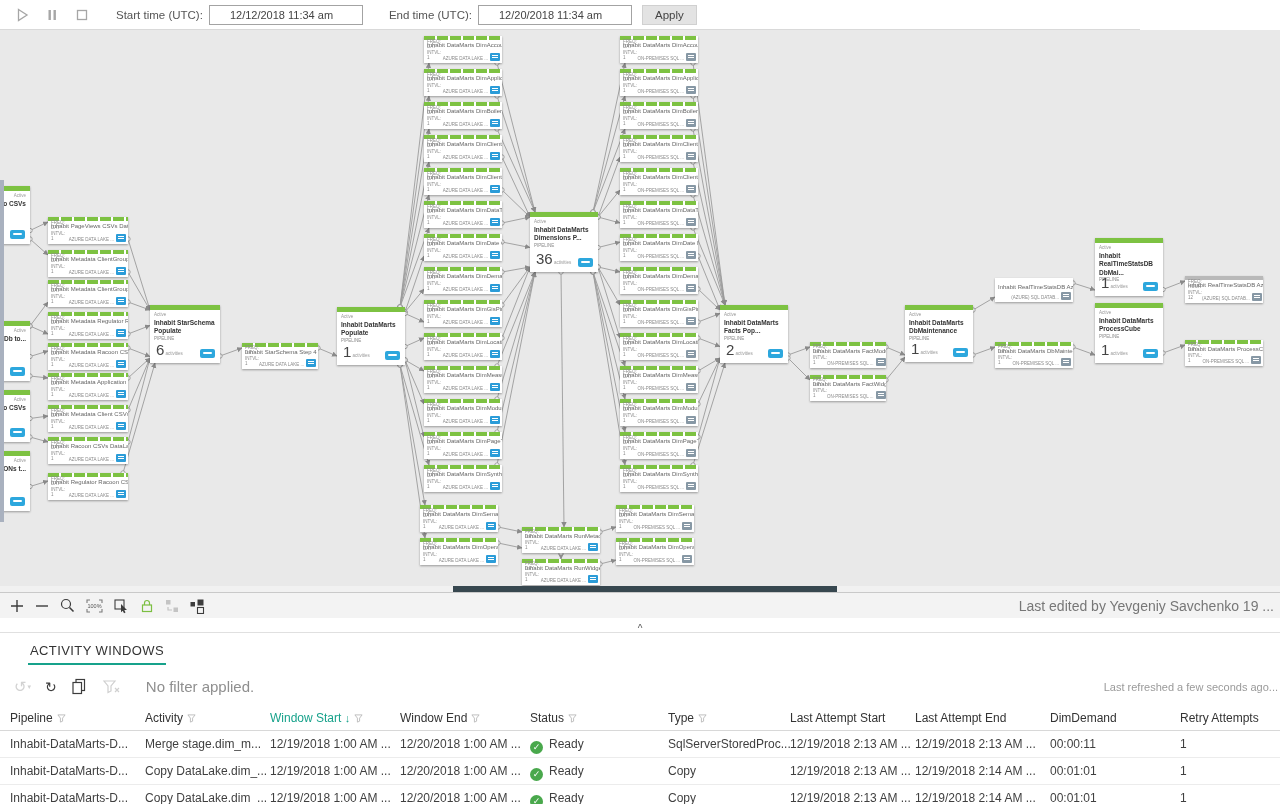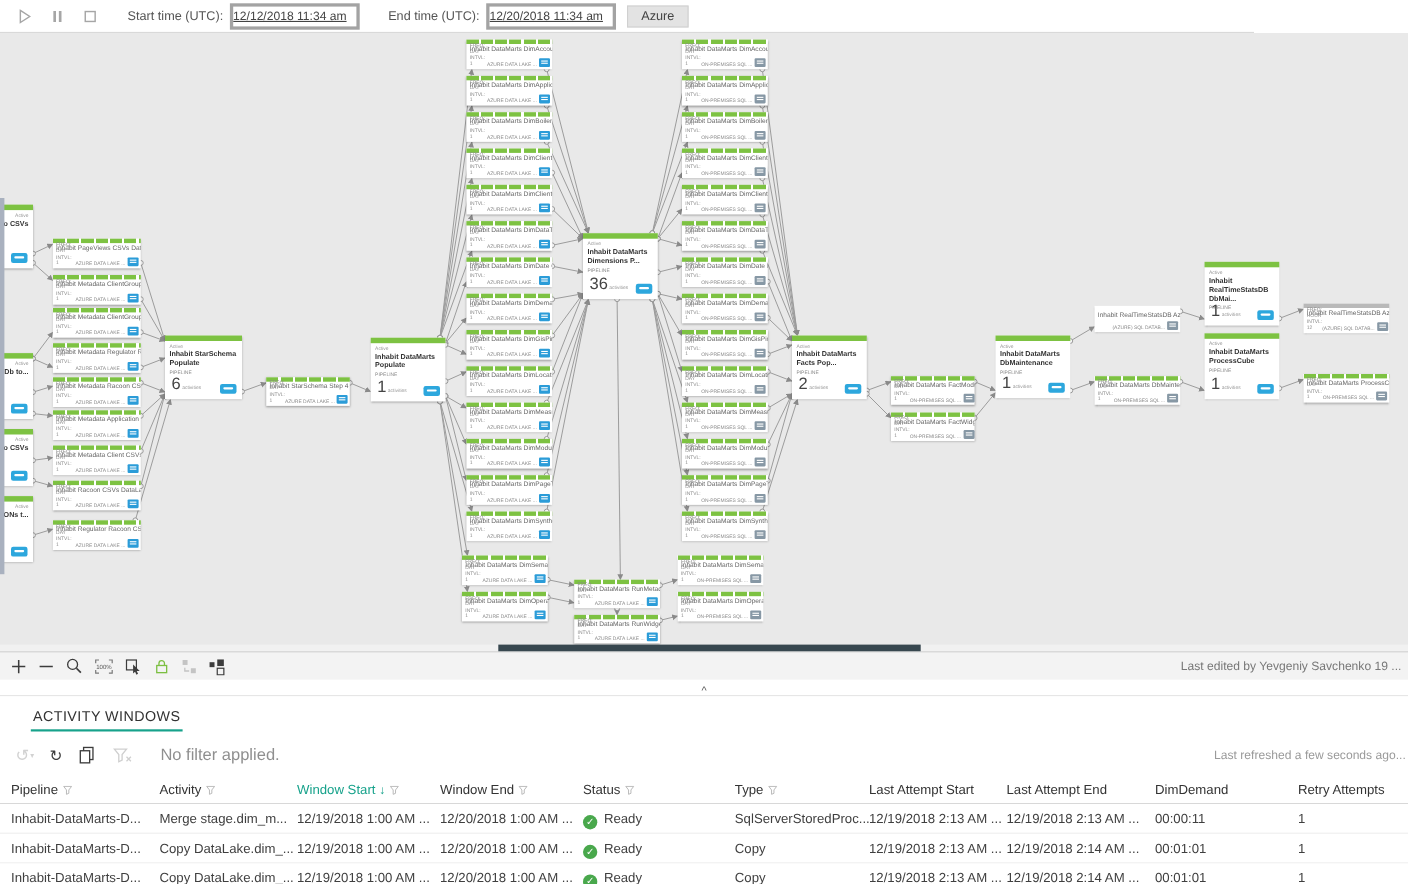--- a/index.html
+++ b/index.html
@@ -3,22 +3,22 @@
 <meta charset="utf-8">
 <style>
   html,body{margin:0;padding:0;}
   body{width:1280px;height:804px;position:relative;overflow:hidden;background:#fff;
        font-family:"Liberation Sans",sans-serif;color:#333;}
   
   .topbar{position:absolute;top:0;left:0;width:1140px;height:30px;background:#fff;
           border-bottom:1px solid #d9d9d9;display:flex;align-items:center;box-sizing:border-box;}
   .tb-icon{margin-left:14px;display:inline-flex;align-items:center;}
   .tb-label{font-size:11.5px;color:#555;margin-left:26px;}
-  .tb-input{width:112px;height:18px;border:3px solid #a3a3a3;font-size:11px;color:#444;
-            margin-left:6px;padding:0 0;font-family:"Liberation Sans",sans-serif;text-decoration:underline;}
+  .tb-input{width:112px;height:18px;border:1px solid #a3a3a3;font-size:11px;color:#444;
+            margin-left:6px;padding:0 20px;font-family:"Liberation Sans",sans-serif;}
   .apply-btn{margin-left:10px;height:20px;padding:0 12px;background:#e3e3e3;border:1px solid #d0d0d0;
              font-size:11.5px;color:#444;font-family:"Liberation Sans",sans-serif;}
   
   #canvas{position:absolute;top:30px;left:0;width:1280px;height:562px;background:#e9e9e9;overflow:hidden;}
   #edges{position:absolute;left:0;top:0;z-index:1;}
   .left-strip{position:absolute;left:0;top:150px;width:4px;height:342px;background:#a9b1bf;z-index:4;}
   .node{position:absolute;background:#fff;box-shadow:0 1px 2px rgba(0,0,0,.35);z-index:2;box-sizing:border-box;}
   .dbar{height:4px;background:repeating-linear-gradient(90deg,#7dc242 0 11px,#fff 11px 13px);}
   .bar-gray .dbar{background:#b9b9b9;}
   .bar-none .dbar{background:transparent;}
@@ -39,21 +39,21 @@
   .pcount{position:absolute;left:6px;bottom:5px;font-size:15px;font-weight:400;color:#444;}
   .pcount span{font-size:4.5px;color:#999;font-weight:normal;}
   .picon{position:absolute;right:5px;bottom:5px;width:15px;height:9px;background:#2da7dd;border-radius:2px;}
   .picon:after{content:"";position:absolute;left:3px;top:3px;width:9px;height:1.5px;background:#fff;border-radius:1px;}
   .hscroll{position:absolute;left:0;top:556px;width:1280px;height:7px;background:#f1f1f1;z-index:5;}
   .hthumb{position:absolute;left:453px;top:0;width:384px;height:7px;background:#37474f;}
   
   .cfooter{position:absolute;top:592px;left:0;width:1280px;height:26px;background:#f3f3f3;
            border-top:1px solid #c9c9c9;display:flex;align-items:center;box-sizing:border-box;}
   .cf-icon{margin-left:9px;display:inline-flex;align-items:center;height:16px;}
-  .last-edited{margin-left:auto;margin-right:6px;font-size:11px;color:#777;}
+  .last-edited{margin-left:auto;margin-right:6px;font-size:14px;color:#777;}
   .collapse{position:absolute;top:618px;left:0;width:1280px;height:15px;background:#fff;
             border-bottom:1px solid #e0e0e0;text-align:center;box-sizing:border-box;}
   .collapse span{font-size:10px;color:#555;line-height:12px;cursor:pointer;}
   
   .tabs{position:absolute;top:633px;left:0;width:1280px;height:34px;background:#fff;}
   .tab{display:inline-block;margin-left:28px;margin-top:10px;font-size:13px;color:#333;
        letter-spacing:.4px;padding:0 2px 5px 2px;border-bottom:2px solid #17a28b;}
   .filterbar{position:absolute;top:667px;left:0;width:1280px;height:39px;background:#fff;
              display:flex;align-items:center;}
   .fb-icon{margin-left:14px;display:inline-flex;align-items:center;}
@@ -90,21 +90,21 @@
   </span>
   <span class="tb-icon">
     <svg width="16" height="16">
         <rect x="3.5" y="3.5" width="9" height="9" fill="none" stroke="#a6a6a6" stroke-width="1.3"></rect>
       </svg>
   </span>
   <span class="tb-label">Start time (UTC):</span>
   <input class="tb-input" value="12/12/2018 11:34 am" style="">
   <span class="tb-label">End time (UTC):</span>
   <input class="tb-input" value="12/20/2018 11:34 am" style="">
-  <button class="apply-btn">Azure</button>
+  <button class="apply-btn">Apply</button>
 </div>
 
 <div id="canvas">
   <svg id="edges" width="1280" height="562">
     <defs>
       <marker id="arr" markerWidth="7" markerHeight="7" refX="5.5" refY="3" orient="auto">
         <path d="M0,0 L6,3 L0,6 z" fill="#8a8a8a"></path>
       </marker>
     </defs>
     <g id="edge-lines">

